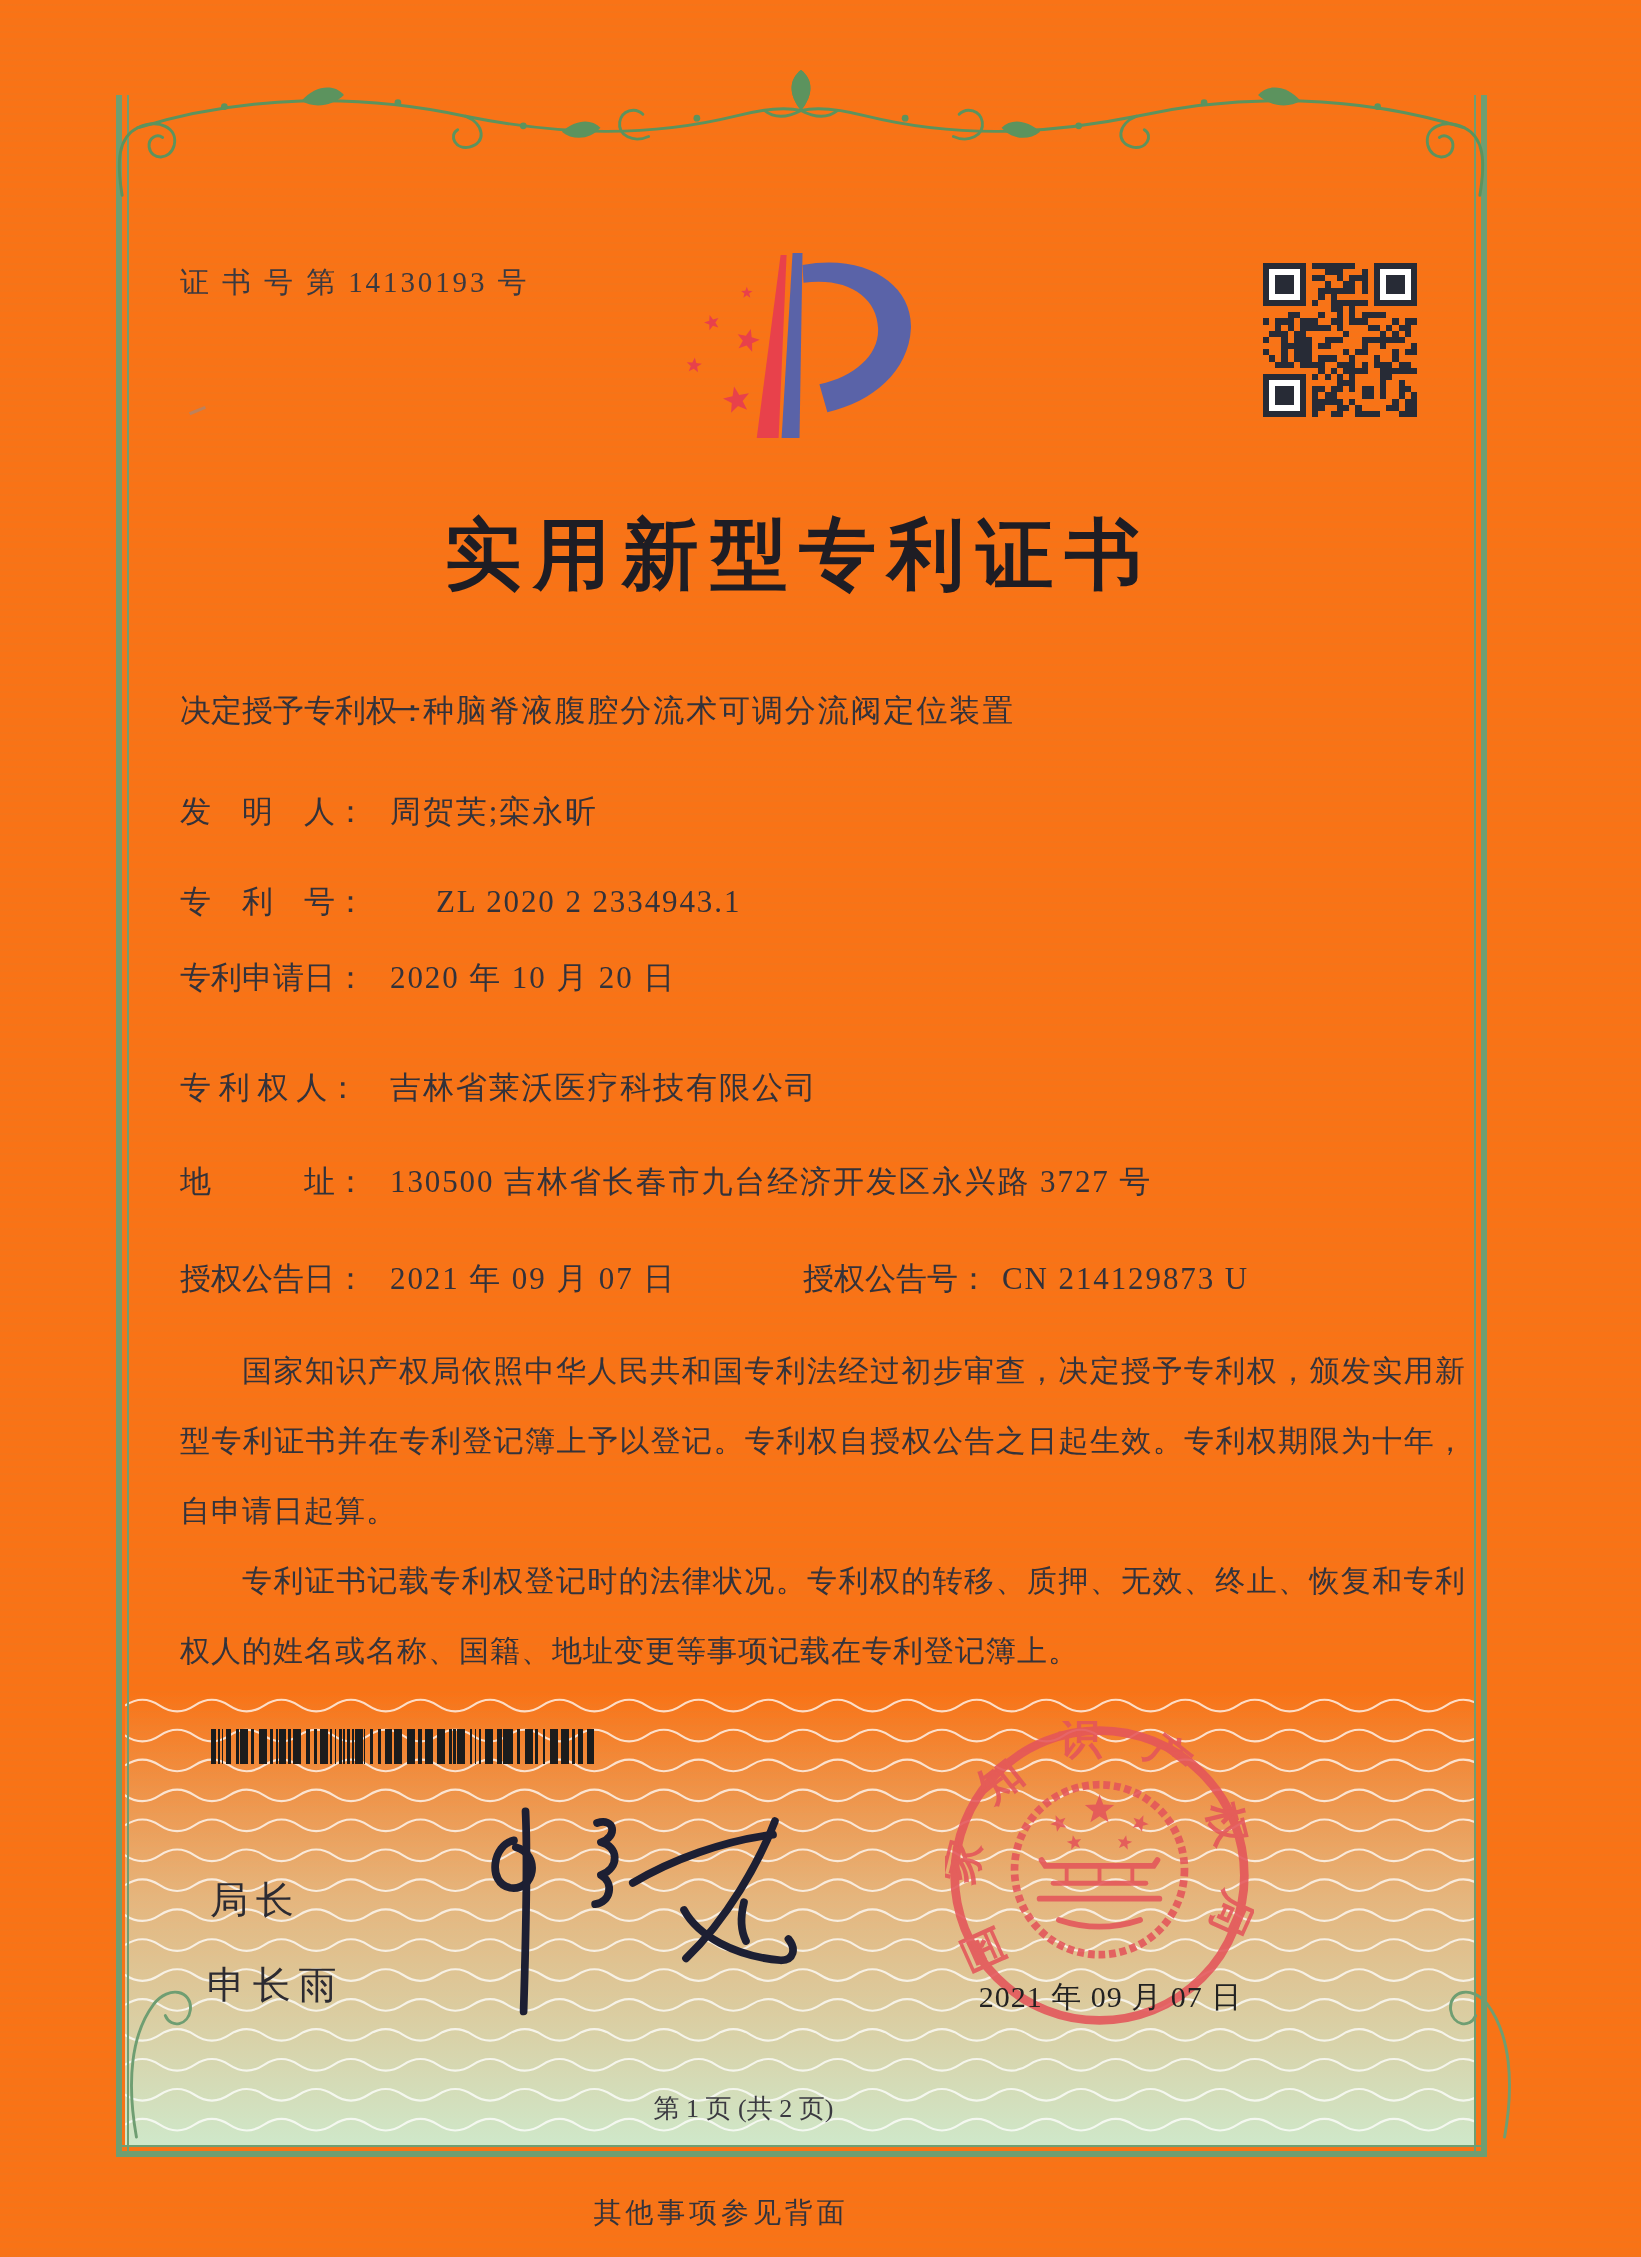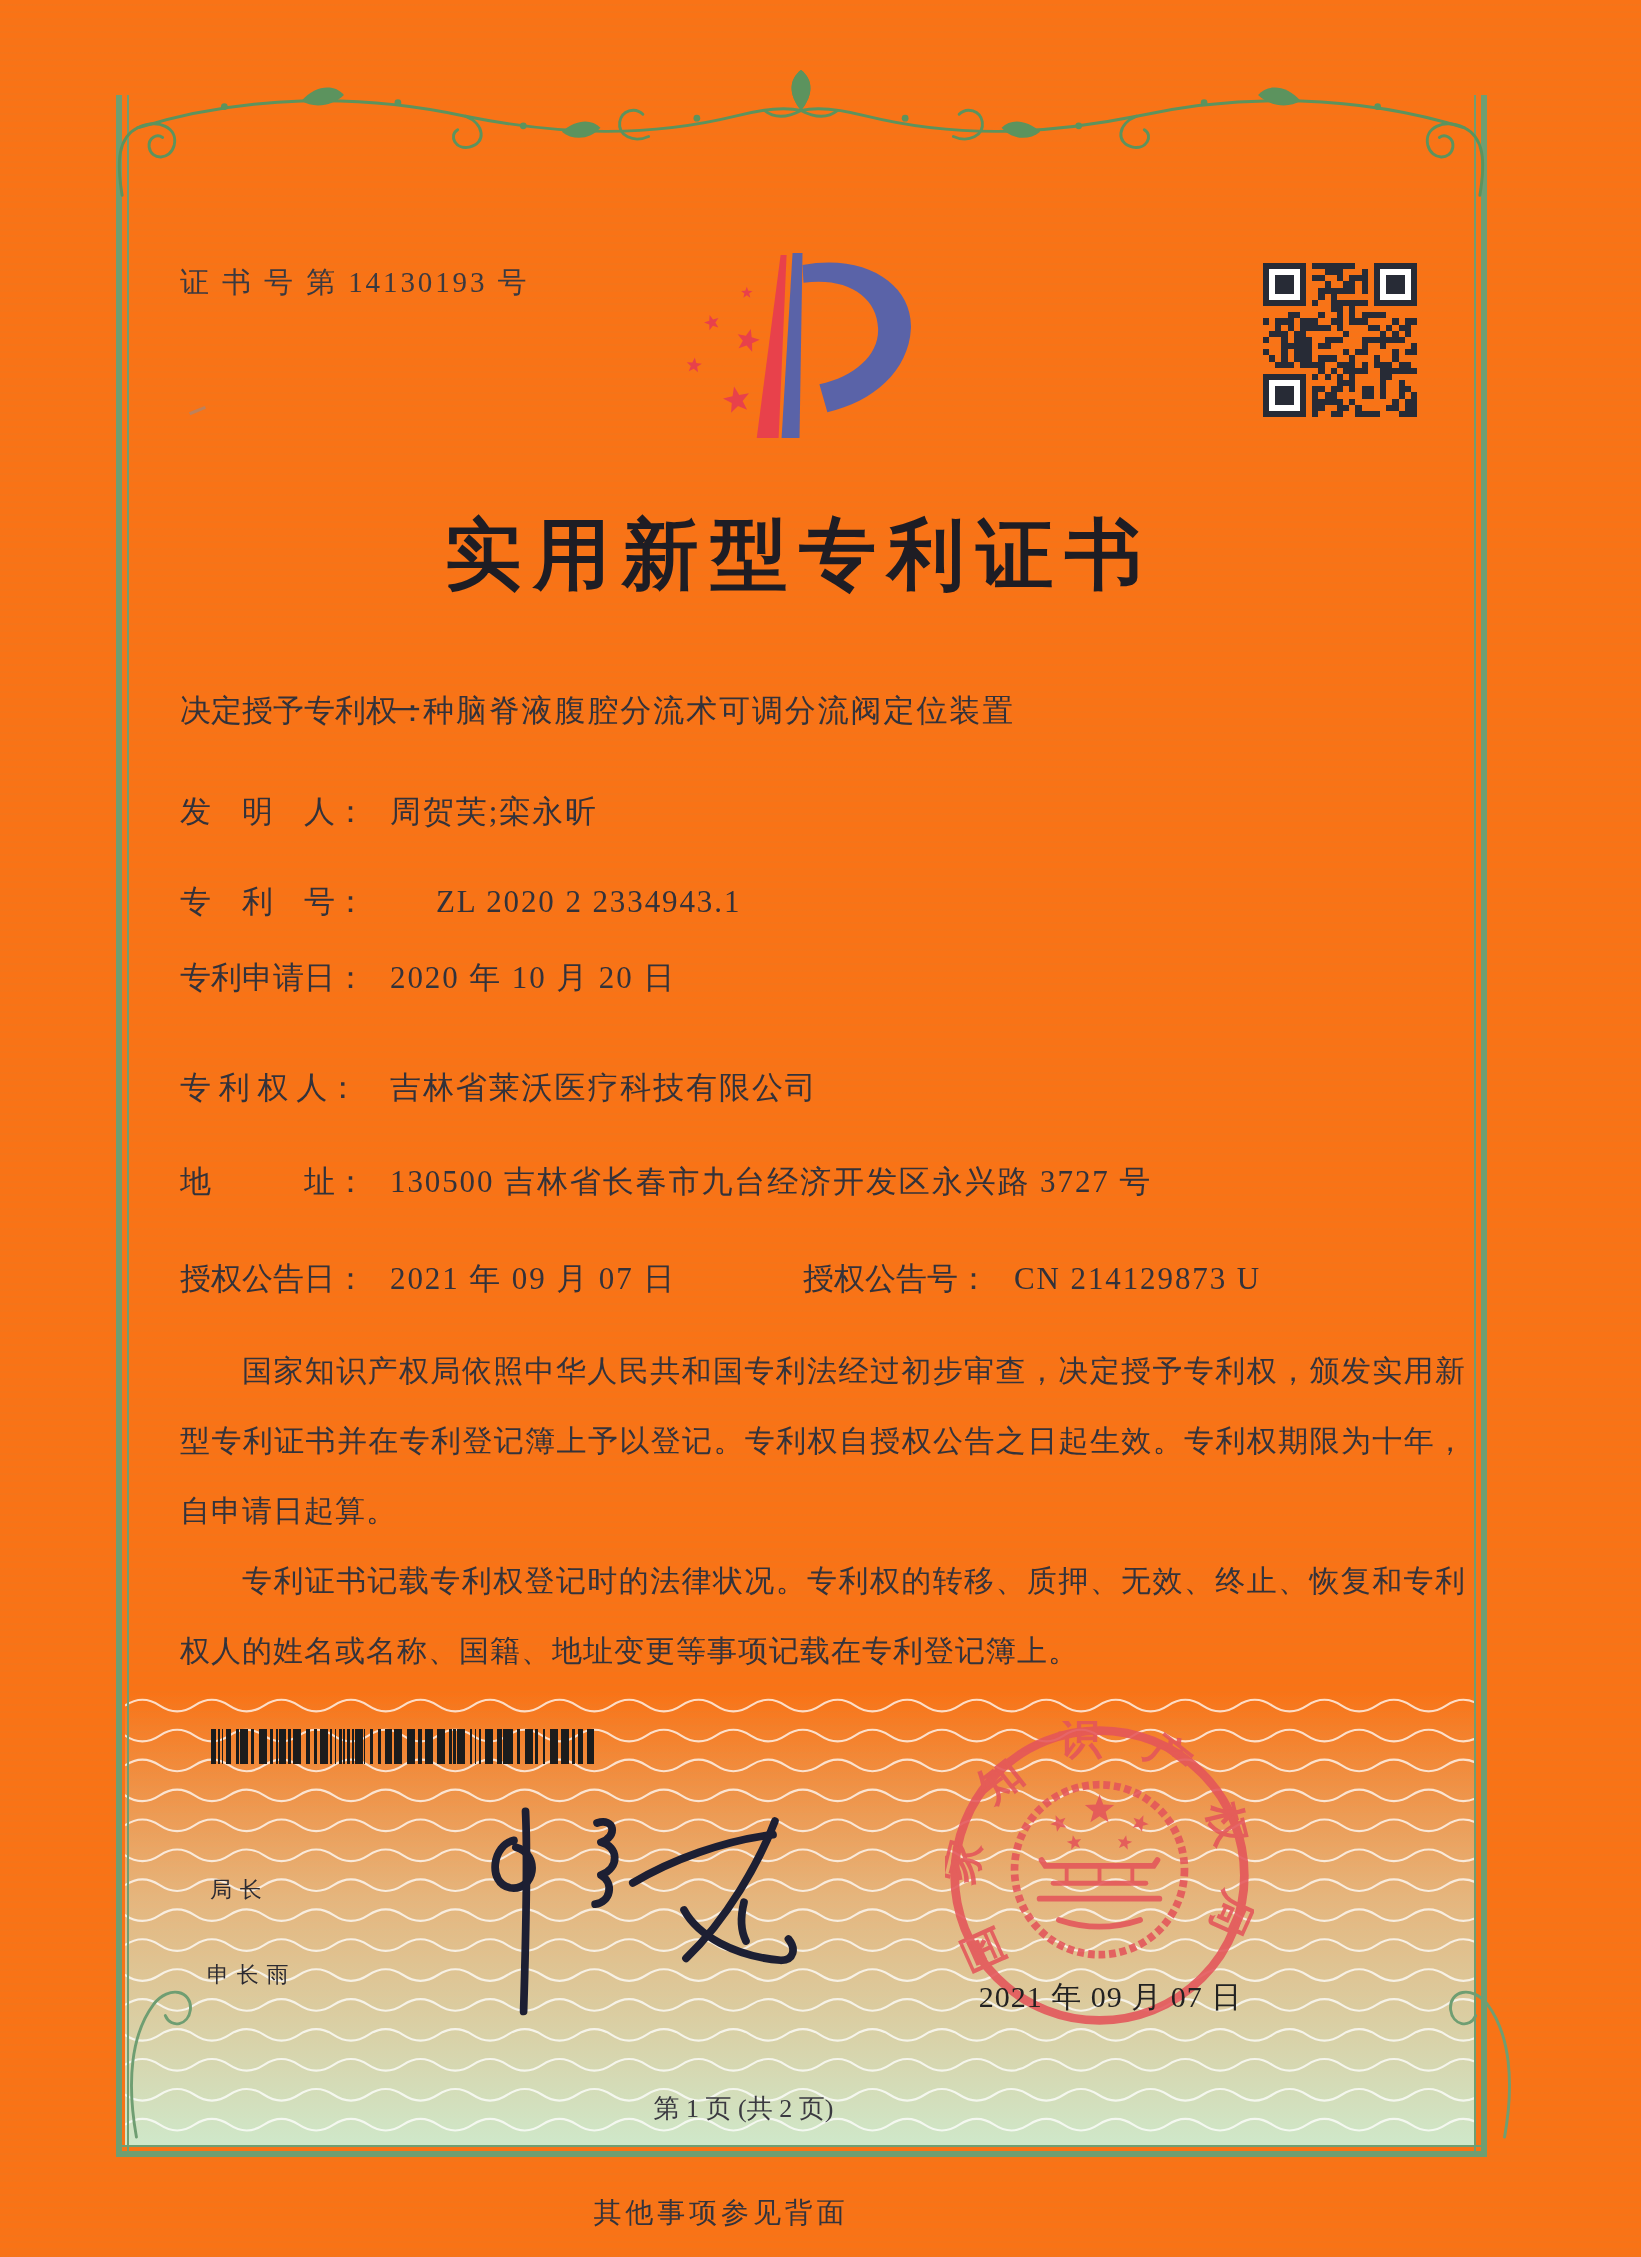--- a/index.html
+++ b/index.html
@@ -14,25 +14,25 @@
   .garland{position:absolute;left:108px;top:68px;width:1386px;height:135px;}
   .corner-curl{position:absolute;width:106px;height:193px;}
   
   .cert-no{left:180px;top:263px;font-size:29px;letter-spacing:2.9px;color:#3a3940;}
   .title{left:12px;top:504px;width:1574px;text-align:center;font-size:77px;font-weight:bold;
          letter-spacing:11.6px;color:#1e1d24;}
   .field-row{position:absolute;left:180px;width:1284px;display:flex;font-size:31px;line-height:39px;color:#33323a;}
   .field-label{flex:none;width:210px;white-space:pre;}
   .field-value{letter-spacing:1.9px;white-space:pre;}
   .pair2{position:absolute;left:623px;display:flex;}
-  .pair2 .field-label{width:auto;margin-right:25px;}
+  .pair2 .field-label{width:auto;margin-right:13px;}
   .body-text{left:180px;top:1336px;width:1286px;font-size:30px;line-height:70px;
              text-align:justify;color:#34333b;letter-spacing:1px;}
   .body-text p{margin:0;text-indent:62px;}
-  .director{font-size:22px;letter-spacing:7.7px;color:#2c2b32;}
+  .director{font-size:38px;letter-spacing:7.7px;color:#2c2b32;}
   .seal-date{left:956px;top:1977px;width:309px;text-align:center;font-size:30px;letter-spacing:1px;color:#222;}
   .page-info{left:0;top:2091px;width:1487px;text-align:center;font-size:26px;color:#3a3940;}
   .back-note{left:0;top:2194px;width:1442px;text-align:center;font-size:28px;letter-spacing:3.9px;color:#34333b;}
   
   .wash{left:125px;top:1692px;width:1350px;height:454px;
         background:linear-gradient(to bottom, rgba(223,240,218,0) 0%, rgba(214,235,208,0.55) 45%, #cfe8ca 100%);}
   .stray-mark{left:189px;top:409px;width:17.4px;height:2.9px;background:#8e8d93;opacity:.55;transform:rotate(-22deg);}
 </style>
 </head>
 <body>

